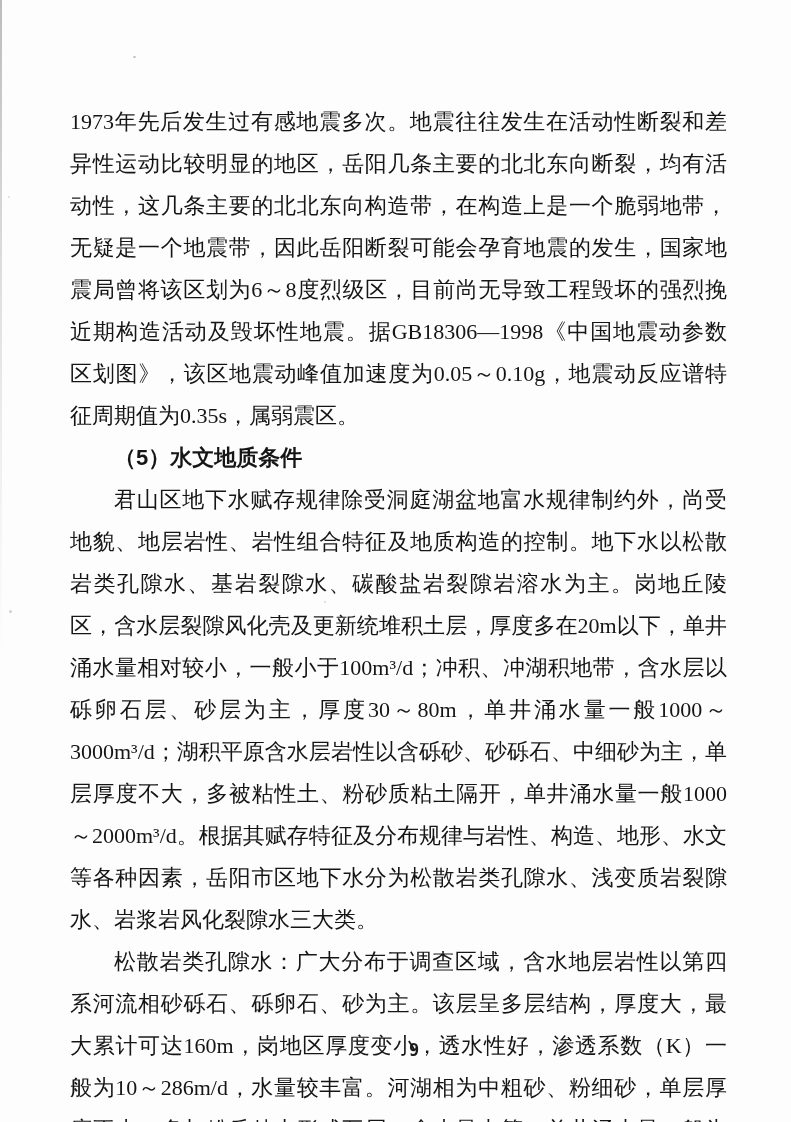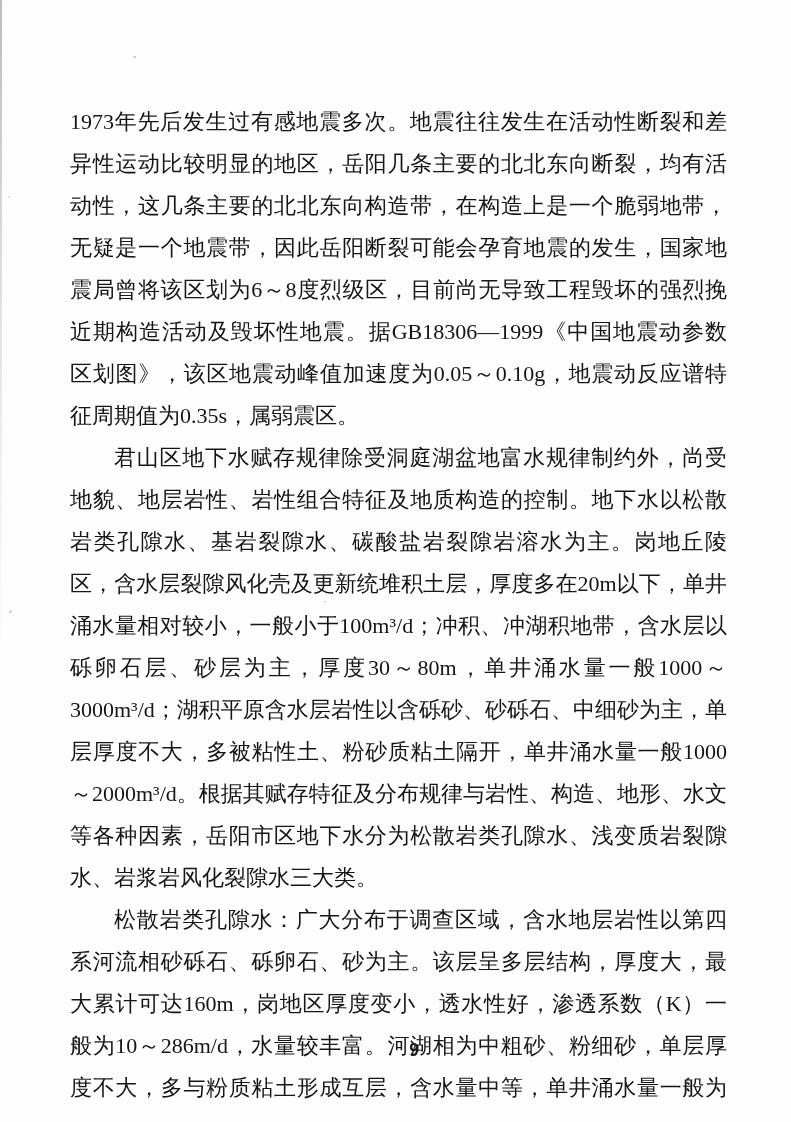--- a/index.html
+++ b/index.html
@@ -84,22 +84,23 @@
 
 <div class="page">
 
   <div class="edge-line"></div>
   <div class="speck speck-1"></div>
   <div class="speck speck-2"></div>
   <div class="speck speck-3"></div>
   <div class="speck speck-4"></div>
 
   <main class="content">
-    <p class="para">1973年先后发生过有感地震多次。地震往往发生在活动性断裂和差异性运动比较明显的地区，岳阳几条主要的北北东向断裂，均有活动性，这几条主要的北北东向构造带，在构造上是一个脆弱地带，无疑是一个地震带，因此岳阳断裂可能会孕育地震的发生，国家地震局曾将该区划为6～8度烈级区，目前尚无导致工程毁坏的强烈挽近期构造活动及毁坏性地震。据GB18306—1999《中国地震动参数区划图》，该区地震动峰值加速度为0.05～0.10g，地震动反应谱特征周期值为0.35s，属弱震区。</p>
+    <p class="para">1973年先后发生过有感地震多次。地震往往发生在活动性断裂和差异性运动比较明显的地区，岳阳几条主要的北北东向断裂，均有活动性，这几条主要的北北东向构造带，在构造上是一个脆弱地带，无疑是一个地震带，因此岳阳断裂可能会孕育地震的发生，国家地震局曾将该区划为6～8度烈级区，目前尚无导致工程毁坏的强烈挽近期构造活动及毁坏性地震。据GB18306—1998《中国地震动参数区划图》，该区地震动峰值加速度为0.05～0.10g，地震动反应谱特征周期值为0.35s，属弱震区。</p>
 
+    <h3 class="heading">（5）水文地质条件</h3>
 
     <p class="para indent2">君山区地下水赋存规律除受洞庭湖盆地富水规律制约外，尚受地貌、地层岩性、岩性组合特征及地质构造的控制。地下水以松散岩类孔隙水、基岩裂隙水、碳酸盐岩裂隙岩溶水为主。岗地丘陵区，含水层裂隙风化壳及更新统堆积土层，厚度多在20m以下，单井涌水量相对较小，一般小于100m³/d；冲积、冲湖积地带，含水层以砾卵石层、砂层为主，厚度30～80m，单井涌水量一般1000～3000m³/d；湖积平原含水层岩性以含砾砂、砂砾石、中细砂为主，单层厚度不大，多被粘性土、粉砂质粘土隔开，单井涌水量一般1000～2000m³/d。根据其赋存特征及分布规律与岩性、构造、地形、水文等各种因素，岳阳市区地下水分为松散岩类孔隙水、浅变质岩裂隙水、岩浆岩风化裂隙水三大类。</p>
 
     <p class="para indent2">松散岩类孔隙水：广大分布于调查区域，含水地层岩性以第四系河流相砂砾石、砾卵石、砂为主。该层呈多层结构，厚度大，最大累计可达160m，岗地区厚度变小，透水性好，渗透系数（K）一般为10～286m/d，水量较丰富。河湖相为中粗砂、粉细砂，单层厚度不大，多与粉质粘土形成互层，含水量中等，单井涌水量一般为100～1500m³/d。</p>
   </main>
 
   <div class="footer">
     <span>9</span>
   </div>
 

